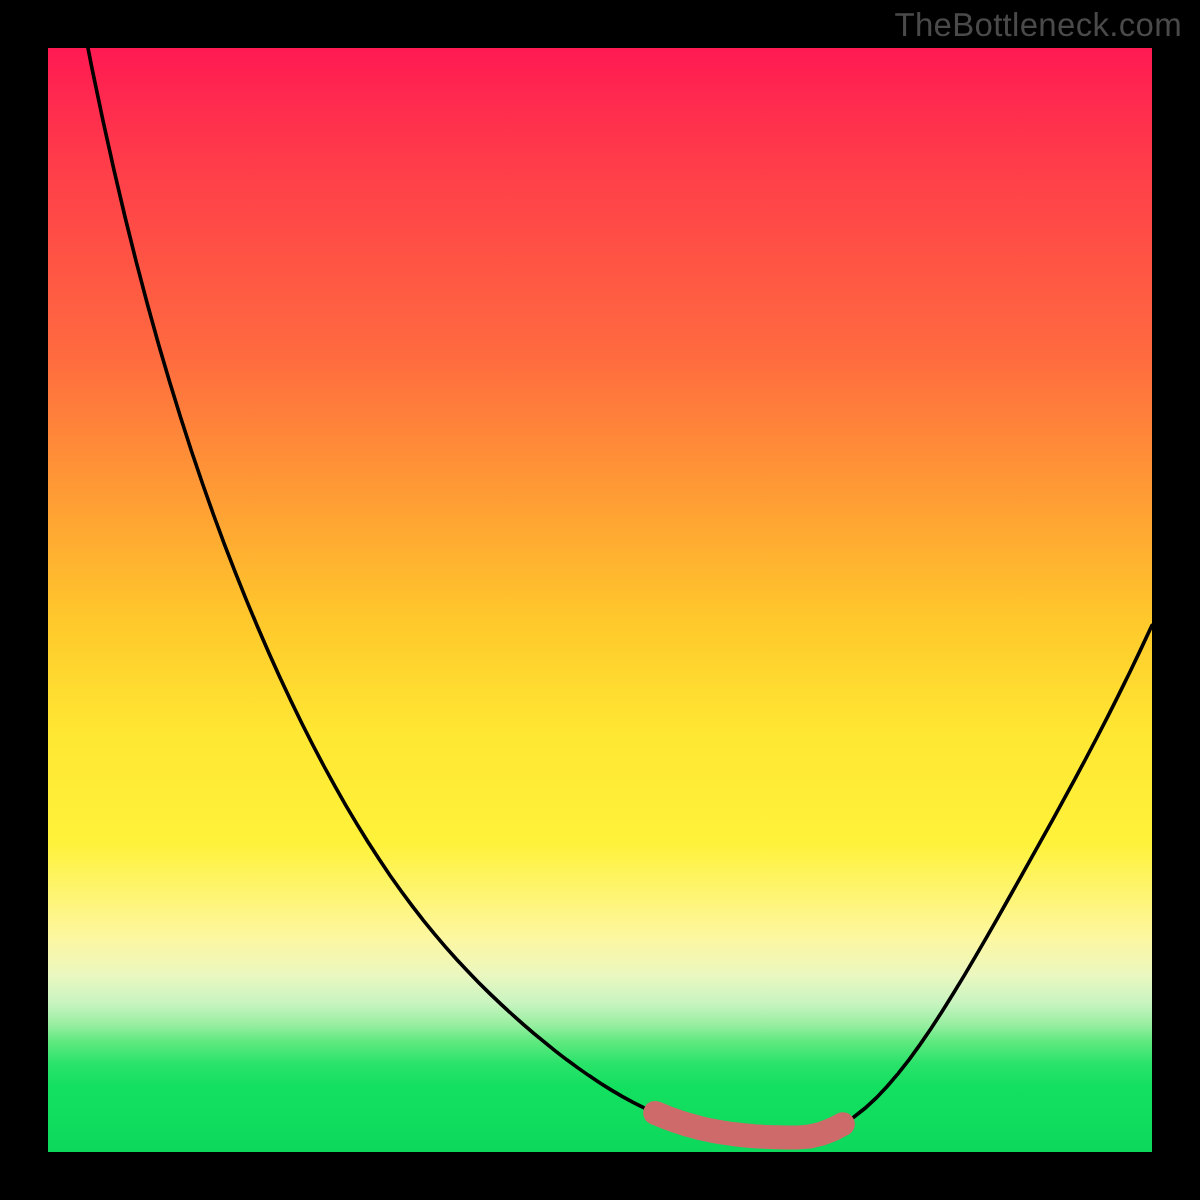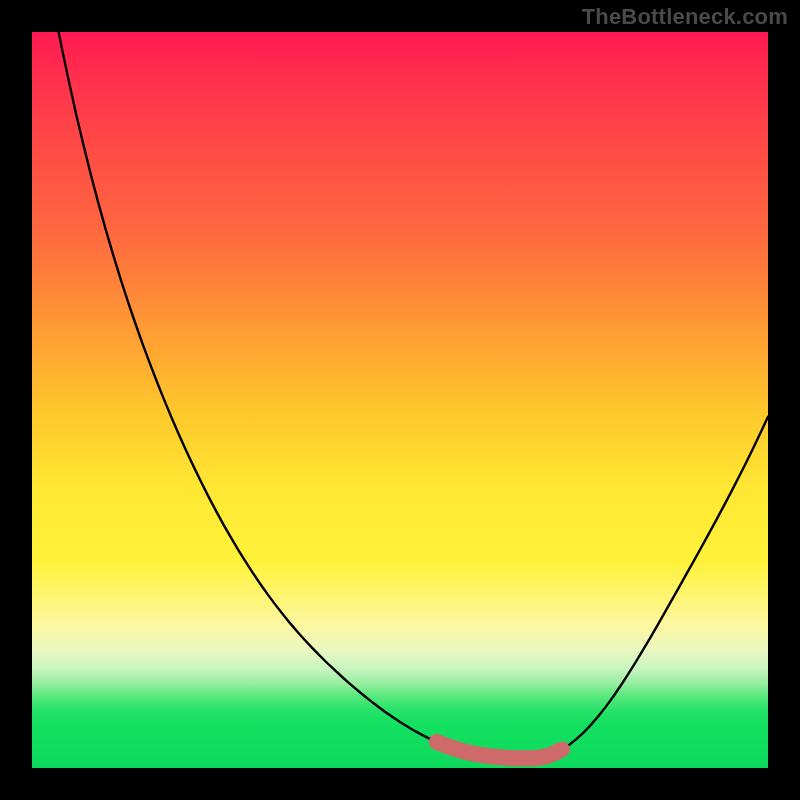--- a/index.html
+++ b/index.html
@@ -43,21 +43,21 @@
       #14e060 94%,
       #0cd95c 100%
     );
   }
   .watermark {
     position: absolute;
     top: 4px;
     right: 12px;
     color: #4a4a4a;
     font-size: 22px;
-    font-weight: 700;
+    font-weight: 400;
     letter-spacing: 0.2px;
     user-select: none;
   }
   svg.curves {
     position: absolute;
     left: 0;
     top: 0;
     width: 736px;
     height: 736px;
     overflow: visible;

